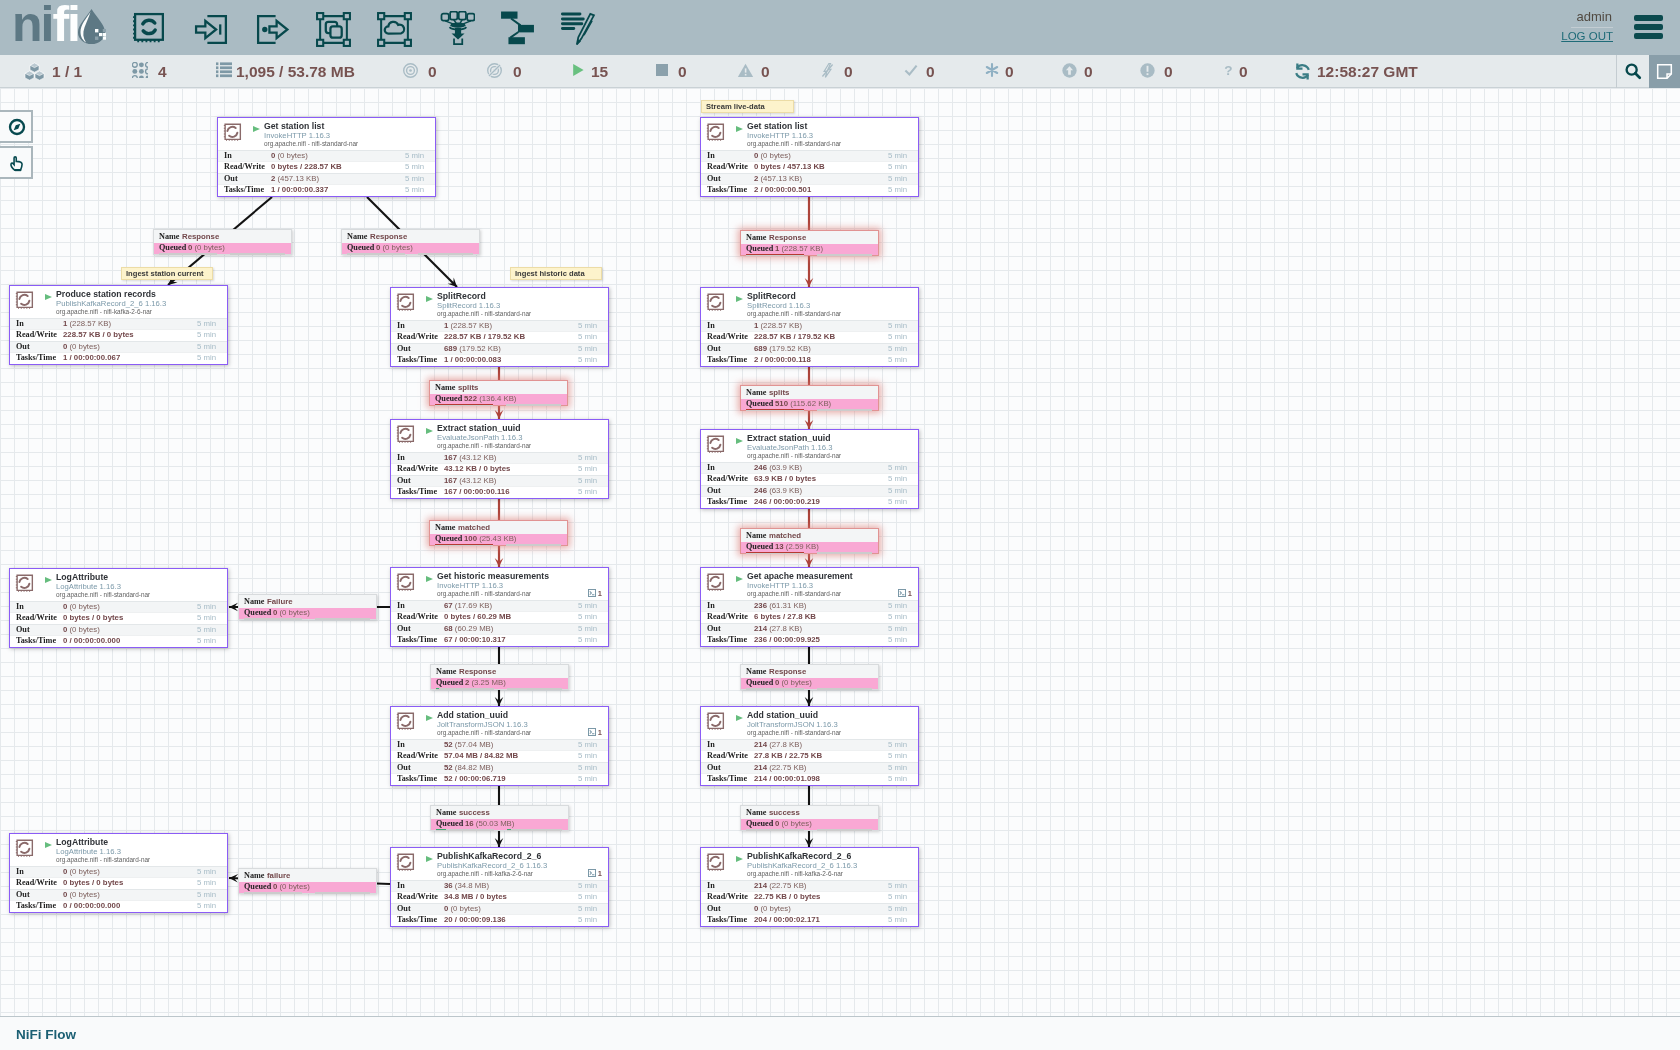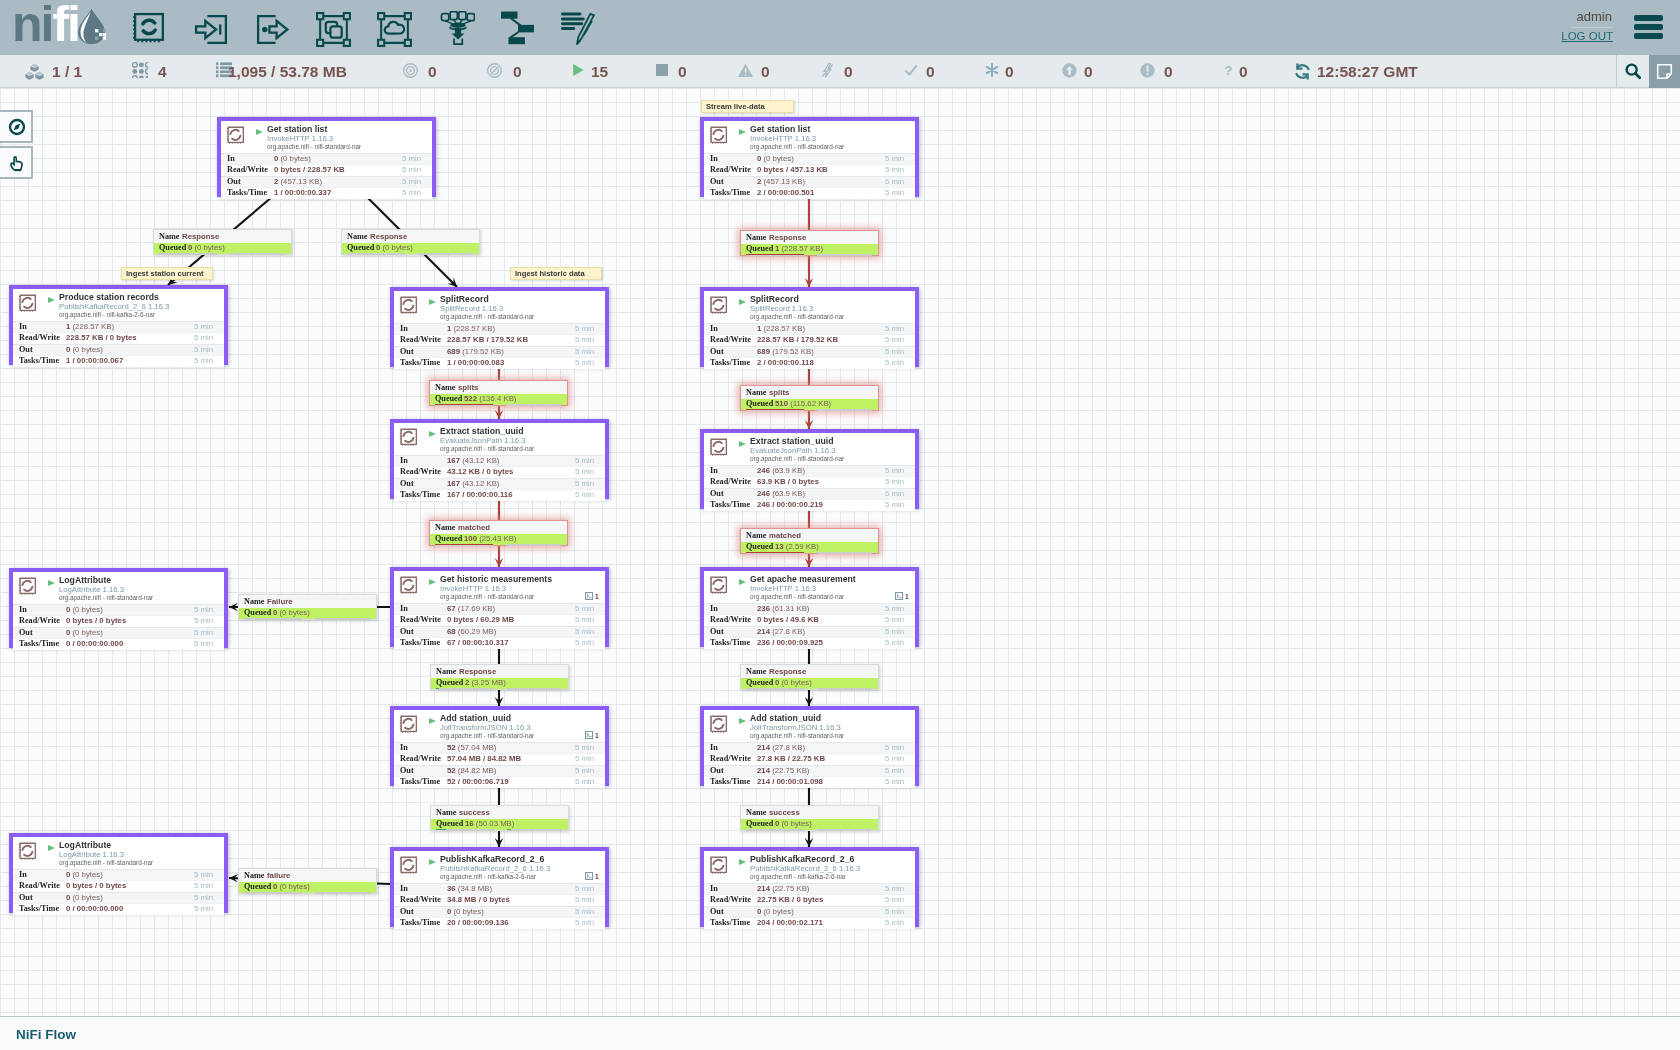--- a/index.html
+++ b/index.html
@@ -14,36 +14,36 @@
 .burger div{height:6px;background:#0b4a4e;border-radius:2px;margin-bottom:3px}
 .stats{position:absolute;left:0;top:55px;width:1680px;height:33px;background:#e5eaec;border-bottom:1px solid #c9d1d5}
 .sic{position:absolute;top:7px}
 .snum{position:absolute;top:7.5px;font-size:15.5px;font-weight:bold;color:#775351}
 .stime{position:absolute;left:1317px;top:7.5px;font-size:15.5px;font-weight:bold;color:#775351}
 .ssep{position:absolute;left:1616px;top:0;width:1px;height:33px;background:#c4ccd1}
 .snote{position:absolute;left:1649px;top:0;width:31px;height:33px;background:#8query;background:#899ea9;padding:8px 0 0 7px}
 .canvas{position:absolute;left:0;top:88px;width:1680px;height:928px;background-color:#fbfcfd;background-image:linear-gradient(to right,#e5e9ec 1px,transparent 1px),linear-gradient(to bottom,#e5e9ec 1px,transparent 1px);background-size:14px 14px}
 .layer{position:absolute;left:0;top:0;width:1680px;height:1050px}
 .wires{position:absolute;left:0;top:0}
-.proc{position:absolute;background:#fff;border:4px solid #8b5cf6;box-shadow:1px 1px 4px rgba(0,0,0,0.25)}
+.proc{position:absolute;background:#fff;border:1px solid #8b5cf6;box-shadow:1px 1px 4px rgba(0,0,0,0.25)}
 .picon{position:absolute;left:5px;top:5px}
 .play{position:absolute;left:34.5px;top:7.5px;width:0;height:0;border-left:7px solid #66bd7e;border-top:3.3px solid transparent;border-bottom:3.3px solid transparent}
 .ptitle{position:absolute;left:46px;top:3px;font-size:8.7px;font-weight:bold;color:#2f3237;letter-spacing:0px}
 .ptype{position:absolute;left:46px;top:12.6px;font-size:7.7px;color:#7b99a9}
 .pnar{position:absolute;left:46px;top:21.8px;font-size:6.4px;color:#5e5e5e}
 .badge{position:absolute;right:6px;top:21px;font-size:7.5px;color:#775351}
 .badge b{font-size:7.5px}
 .prows{position:absolute;left:0;top:31.5px;right:0}
 .prow{height:11.6px;position:relative;font-size:7.8px;line-height:11.8px;box-shadow:inset 0 1px 0 rgba(120,140,150,0.13)}
 .rlab{position:absolute;left:6px;font-weight:bold;color:#222;font-family:"Liberation Serif",serif;font-size:8.2px}
 .rval{position:absolute;left:53px;color:#775351}
 .rval b{color:#72474a}
 .rl{color:#7d5f5c;font-weight:normal}
 .rmin{position:absolute;right:11px;color:#a7bcc7}
-.clabel{position:absolute;width:139px;height:26px;background:#bef264;border:1px solid #d8dbdd;box-shadow:1px 1px 3px rgba(0,0,0,0.18);font-size:7.8px}
+.clabel{position:absolute;width:139px;height:26px;background:#f9a8d4;border:1px solid #d8dbdd;box-shadow:1px 1px 3px rgba(0,0,0,0.18);font-size:7.8px}
 .clabel.red{border:1px solid #e09392;box-shadow:0 0 7px 2px rgba(219,120,115,0.6)}
 .crow1{height:12.5px;background:#f3f5f6;position:relative;line-height:13.5px}
 .crow2{height:10px;position:relative;line-height:9.8px}
 .cl{position:absolute;left:5px;font-weight:bold;color:#222;font-family:"Liberation Serif",serif;font-size:8.2px}
 .cv{position:absolute;left:28px;color:#775351}
 .crow2 .cv{left:34px}
 .cv b{color:#72474a}
 .bar{position:absolute;top:22.7px;width:58px;height:1.9px;background:#cccccc}
 .barfill{position:absolute;left:0;top:0;height:1.8px}
 .ylabel{position:absolute;height:13px;background:#fdf3cc;border:1px solid #ecdca6;font-size:7.6px;font-weight:bold;color:#3a3a3a;line-height:12px;padding-left:4px;box-shadow:1px 1px 2px rgba(0,0,0,0.15)}
@@ -706,21 +706,21 @@
           <path d="M2.2 3 L4.2 5 L2.2 7 M5 7.2 H8" stroke="#7795a5" stroke-width="1.3" fill="none"></path>
         </svg><b>&nbsp;1</b></div>
 <div class="prows">
         <div class="prow" style="background:#f3f5f6">
           <span class="rlab">In</span>
           <span class="rval"><b>236</b><span class="rl"> (61.31 KB)</span></span>
           <span class="rmin">5 min</span>
         </div>
         <div class="prow" style="background:#fff">
           <span class="rlab">Read/Write</span>
-          <span class="rval"><b>0 bytes / 49.6 KB</b></span>
+          <span class="rval"><b>6 bytes / 27.8 KB</b></span>
           <span class="rmin">5 min</span>
         </div>
         <div class="prow" style="background:#f3f5f6">
           <span class="rlab">Out</span>
           <span class="rval"><b>214</b><span class="rl"> (27.8 KB)</span></span>
           <span class="rmin">5 min</span>
         </div>
         <div class="prow" style="background:#fff">
           <span class="rlab">Tasks/Time</span>
           <span class="rval"><b>236 / 00:00:09.925</b></span>
@@ -922,21 +922,21 @@
     <div class="sic" style="left:216px"><svg width="16" height="16" viewBox="0 0 20 19" style="">
         <rect x="0" y="0" width="3" height="3.4" fill="#7e99a6"></rect>
         <rect x="5" y="0" width="15" height="3.4" fill="#7e99a6"></rect>
         <rect x="0" y="5" width="3" height="3.4" fill="#7e99a6"></rect>
         <rect x="5" y="5" width="15" height="3.4" fill="#7e99a6"></rect>
         <rect x="0" y="10" width="3" height="3.4" fill="#7e99a6"></rect>
         <rect x="5" y="10" width="15" height="3.4" fill="#7e99a6"></rect>
         <rect x="0" y="15" width="3" height="3.4" fill="#7e99a6"></rect>
         <rect x="5" y="15" width="15" height="3.4" fill="#7e99a6"></rect>
       </svg></div>
-    <div class="snum" style="left:228px">1,095 / 53.78 MB</div>
+    <div class="snum" style="left:236px">1,095 / 53.78 MB</div>
     <div class="sic" style="left:402px"><svg width="17" height="17" viewBox="0 0 20 20" style="">
         <circle cx="10" cy="10" r="8" fill="none" stroke="#a9bcc5" stroke-width="1.6"></circle>
         <circle cx="10" cy="10" r="4.6" fill="none" stroke="#a9bcc5" stroke-width="1.6"></circle>
         <circle cx="10" cy="10" r="1.6" fill="#a9bcc5"></circle>
       </svg></div>
     <div class="snum" style="left:428px">0</div>
     <div class="sic" style="left:486px"><svg width="17" height="17" viewBox="0 0 20 20" style="">
         <circle cx="10" cy="10" r="8" fill="none" stroke="#a9bcc5" stroke-width="1.6"></circle>
         <circle cx="10" cy="10" r="4.6" fill="none" stroke="#a9bcc5" stroke-width="1.6"></circle>
         <circle cx="10" cy="10" r="1.6" fill="#a9bcc5"></circle>

